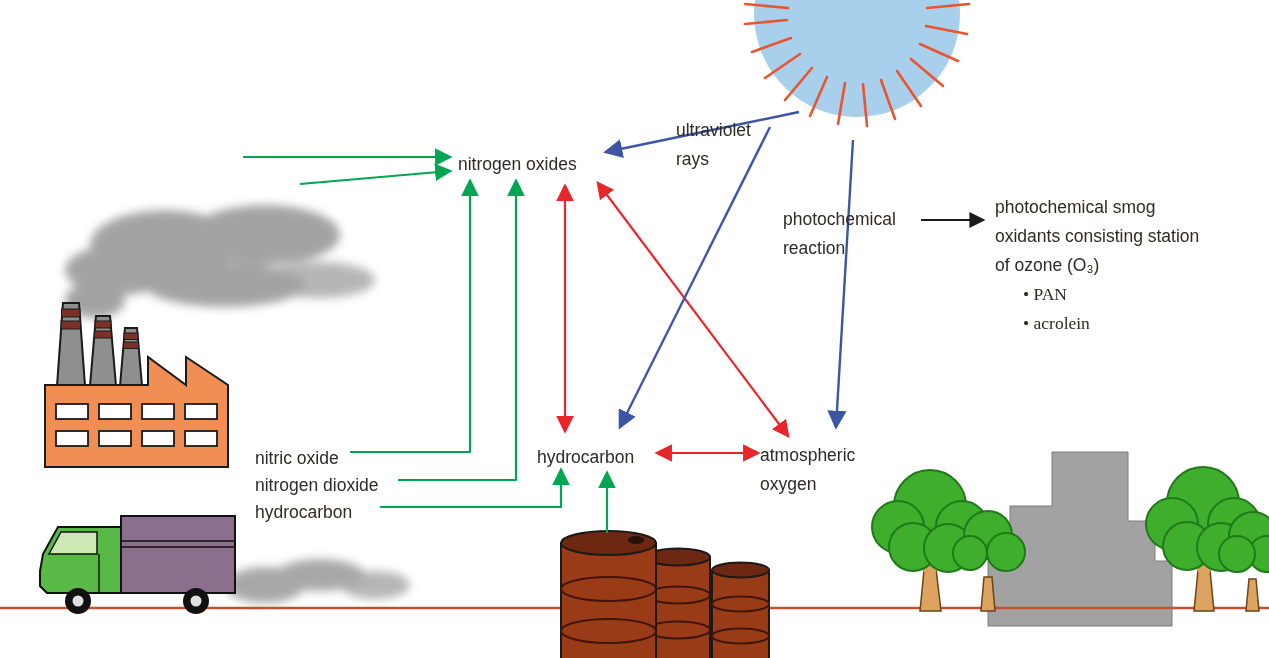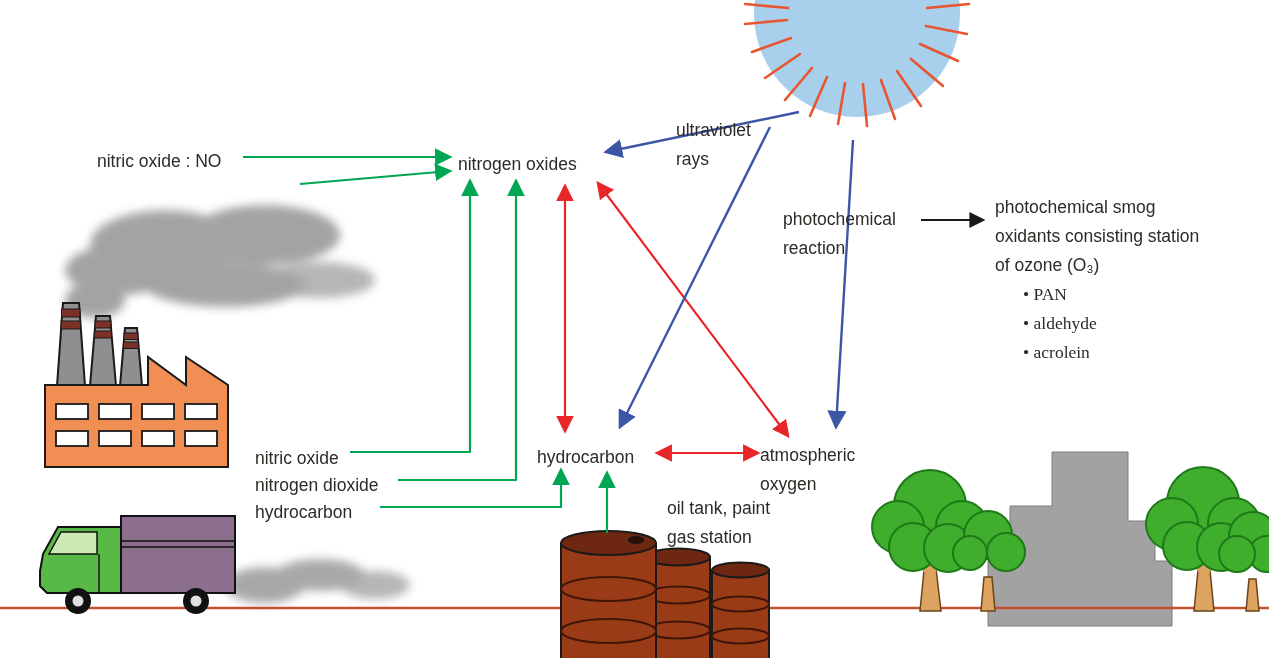--- a/index.html
+++ b/index.html
@@ -195,54 +195,48 @@
       <line class="ar" marker-start="url(#ahr)" marker-end="url(#ahr)" x1="565" y1="186" x2="565" y2="431"></line>
       <line class="ar" marker-start="url(#ahr)" marker-end="url(#ahr)" x1="598" y1="183" x2="788" y2="436"></line>
       <line class="ar" marker-start="url(#ahr)" marker-end="url(#ahr)" x1="657" y1="453" x2="758" y2="453"></line>
       <line class="ab" marker-end="url(#ahb)" x1="799" y1="112" x2="606" y2="152"></line>
       <line class="ab" marker-end="url(#ahb)" x1="770" y1="127" x2="620" y2="427"></line>
       <line class="ab" marker-end="url(#ahb)" x1="853" y1="140" x2="836" y2="427"></line>
       <line class="ak" marker-end="url(#ahk)" x1="921" y1="220" x2="983" y2="220"></line>
     </g>
   </svg>
 
-  <div class="lbl" style="left:97px;top:147px">nitric oxide : NO</div>
 
   <div class="lbl" style="left:458px;top:150px">nitrogen oxides</div>
 
   <div class="lbl center" style="left:676px;top:116px;width:122px">
     <div>ultraviolet</div>
     <div>rays</div>
   </div>
 
   <div class="lbl center" style="left:783px;top:205px;width:136px">
     <div>photochemical</div>
     <div>reaction</div>
   </div>
 
   <div class="lbl" style="left:995px;top:193px">
     <div>photochemical smog</div>
     <div>oxidants consisting station</div>
     <div>of ozone (O₃)</div>
     <div class="bullets">
       <div class="bullet-item">PAN</div>
-      <div class="bullet-item">aldehyde</div>
       <div class="bullet-item">acrolein</div>
     </div>
   </div>
 
   <div class="lbl" style="left:255px;top:444px">nitric oxide</div>
   <div class="lbl" style="left:255px;top:471px">nitrogen dioxide</div>
   <div class="lbl" style="left:255px;top:498px">hydrocarbon</div>
 
   <div class="lbl" style="left:537px;top:443px">hydrocarbon</div>
 
   <div class="lbl center" style="left:760px;top:441px;width:126px">
     <div>atmospheric</div>
     <div>oxygen</div>
   </div>
 
-  <div class="lbl" style="left:667px;top:494px">
-    <div>oil tank, paint</div>
-    <div>gas station</div>
-  </div>
 
 </div>
 
 </body></html>

